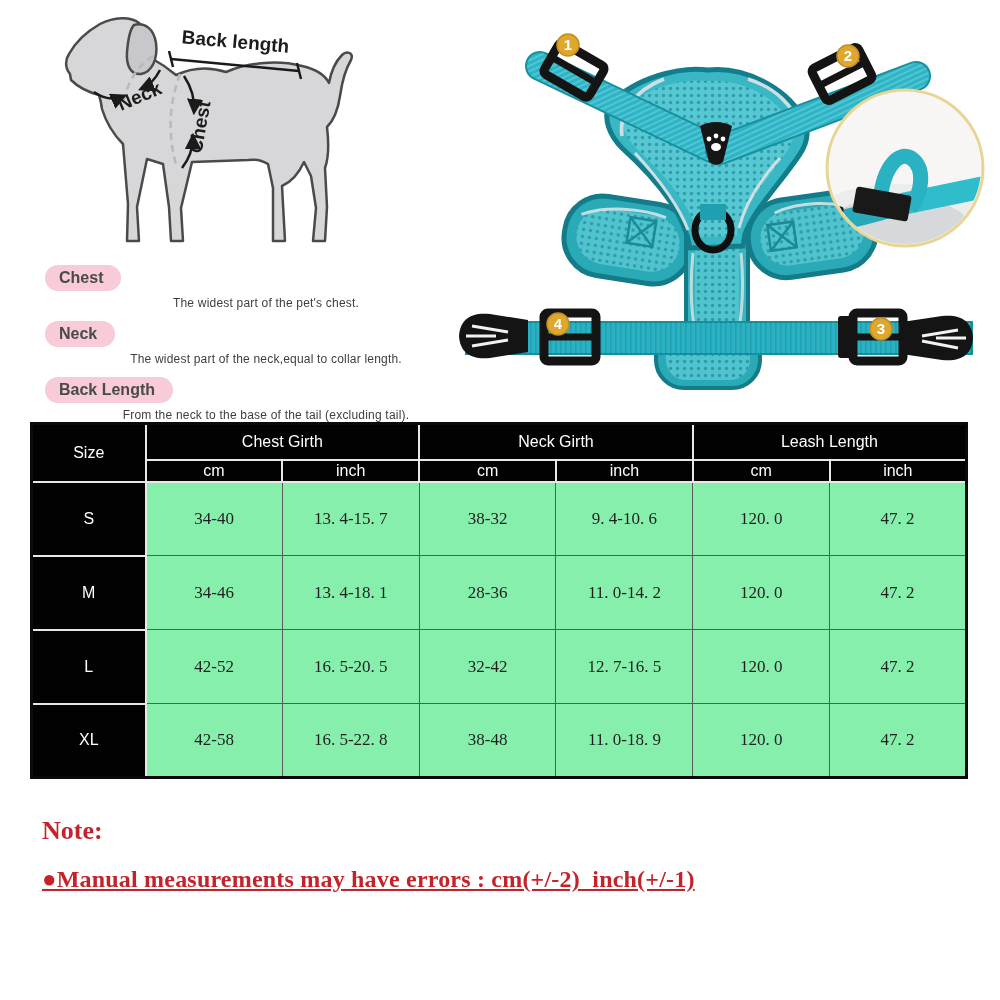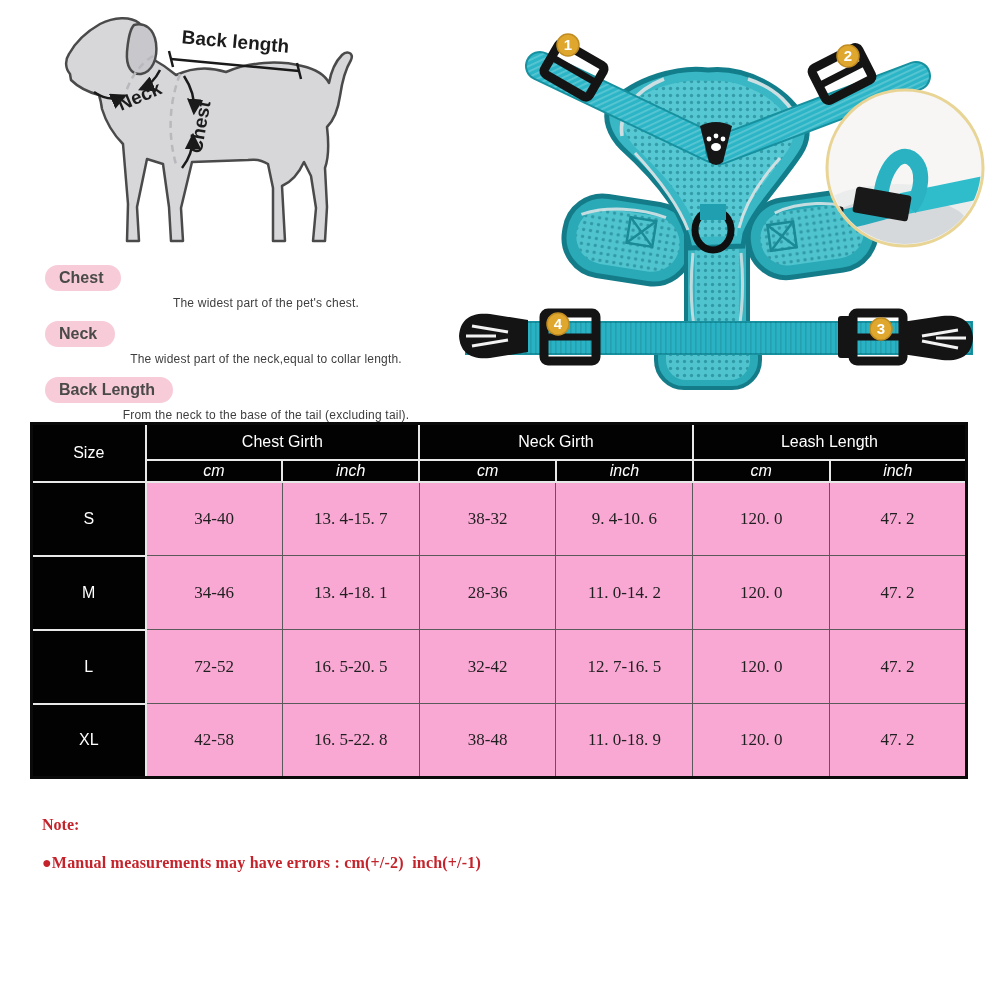--- a/index.html
+++ b/index.html
@@ -20,32 +20,32 @@
   .desc { font-size:12px; color:#3e3e3e; margin:5px 0 0 2px; letter-spacing:0.2px;text-align:center; }
 
   
   .size-table { position:absolute; left:30px; top:422px; width:938px;
                 border-collapse:collapse; table-layout:fixed; border:3px solid #0a0a0a; }
   .size-table col.c-size { width:114px; }
   .size-table thead th { background:#020202; color:#fff; font-weight:normal;
                          font-size:16px; border:2px solid #e8e8e8; }
   .size-table tbody th { background:#020202; color:#fff; font-weight:normal;
                          font-size:16px; border:2px solid #e8e8e8; }
-  .size-table td { background:#f9a8d4; border:1.5px solid #5a5a5a; text-align:center;
+  .size-table td { background:#86efac; border:1.5px solid #5a5a5a; text-align:center;
                    font-family:"Liberation Serif", serif; font-size:17px; color:#1f1f1f; }
   .size-table th { text-align:center; vertical-align:middle; }
   tr.group-row  { height:36px; }
-  tr.unit-row   { height:20px;font-style:italic; }
+  tr.unit-row   { height:20px; }
   tr.data-row   { height:74px; }
 
   
   .notes { position:absolute; left:42px; top:816px; width:860px; color:#c5232b;
            font-family:"Liberation Serif", serif; font-weight:bold; }
-  .note-title { font-size:16px; margin-bottom:20px; }
-  .note-item  { font-size:16px; margin-bottom:16px; white-space:pre-wrap; letter-spacing:0.2px; }
+  .note-title { font-size:26px; margin-bottom:20px; }
+  .note-item  { font-size:24px; margin-bottom:16px; white-space:pre-wrap; letter-spacing:0.2px;text-decoration:underline; }
 </style>
 </head>
 <body>
 
 <div class="page">
 
   <div class="dog-diagram">
     <svg width="440" height="250" viewBox="0 0 440 250">
       <defs>
         <marker id="ah" viewBox="0 0 10 10" refX="8" refY="5" markerWidth="6.5" markerHeight="6.5" orient="auto-start-reverse">
@@ -316,21 +316,21 @@
         <th>M</th>
         <td>34-46</td>
         <td>13. 4-18. 1</td>
         <td>28-36</td>
         <td>11. 0-14. 2</td>
         <td>120. 0</td>
         <td>47. 2</td>
       </tr>
       <tr class="data-row">
         <th>L</th>
-        <td>72-52</td>
+        <td>42-52</td>
         <td>16. 5-20. 5</td>
         <td>32-42</td>
         <td>12. 7-16. 5</td>
         <td>120. 0</td>
         <td>47. 2</td>
       </tr>
       <tr class="data-row">
         <th>XL</th>
         <td>42-58</td>
         <td>16. 5-22. 8</td>

